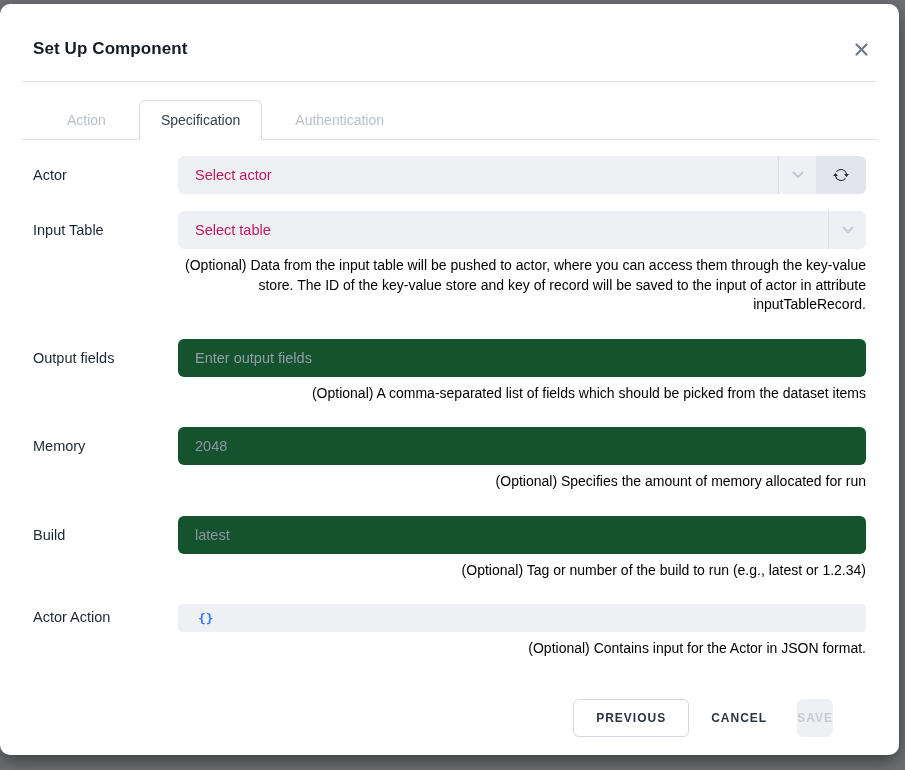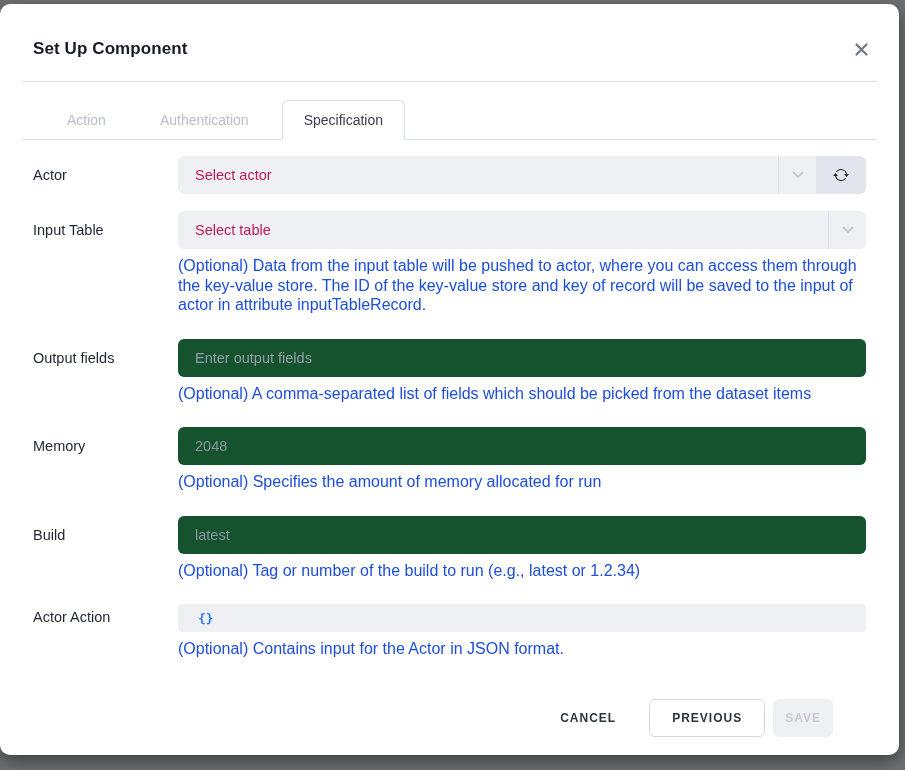--- a/index.html
+++ b/index.html
@@ -76,42 +76,42 @@
     font-family:"Liberation Sans", sans-serif;
   }
   .txt-input::placeholder { color:#959daa; opacity:1; }
   .json-input {
     width:100%; height:28px; background:#eef0f4; border-radius:4px;
     display:flex; align-items:center; padding:0 20px;
     font-family:"DejaVu Sans Mono", monospace; font-size:13px;
     font-weight:600; color:#2f7cf6; cursor:text;
   }
   .help {
-    margin-top:7px; font-size:16px; line-height:19.5px; color:#1d4ed8;
+    margin-top:7px; font-size:14px; line-height:19.5px; color:#000000;text-align:right;
   }
 
   
   .footer {
     display:flex; justify-content:flex-end; align-items:center;
     padding:16px 33px 0 0;
   }
   .btn {
     font-family:"Liberation Sans", sans-serif;
     font-size:12px; font-weight:700; letter-spacing:1px; cursor:pointer;
   }
   .btn-cancel {
     background:none; border:none; color:#2a3441; padding:11px 22px;
   }
   .btn-previous {
     background:#fff; border:1px solid #d4d9e1; border-radius:6px;
     color:#2a3441; padding:11px 22px; margin-left:11px;
   }
   .btn-save {
     background:#eef0f3; border:none; border-radius:6px;
-    color:#c6cbd5; padding:12px 12px; margin-left:8px; cursor:default;
+    color:#c6cbd5; padding:12px 0; margin-left:8px; cursor:default;
   }
   .icon-svg { display:block; }
 </style>
 </head>
 <body>
 
 <div class="modal">
 
   <div class="modal-header">
     <div class="modal-title">Set Up Component</div>
@@ -120,22 +120,22 @@
         <svg class="icon-svg" width="15" height="15" viewBox="0 0 15 15">
           <path d="M2.5 2.5 L12.5 12.5 M12.5 2.5 L2.5 12.5" stroke="currentColor" stroke-width="2.2" stroke-linecap="round"></path>
         </svg>
       </span>
     </button>
   </div>
   <div class="hdr-divider"></div>
 
   <div class="tabbar">
     <button class="tab">Action</button>
+    <button class="tab active">Specification</button>
     <button class="tab">Authentication</button>
-    <button class="tab active">Specification</button>
   </div>
 
   <div class="form">
 
     <div class="group first">
       <div class="f-label">Actor</div>
       <div class="f-control">
         <div class="select-row">
           <div class="sel with-btn">
             <span>Select actor</span>
@@ -200,19 +200,19 @@
       <div class="f-label" style="padding-top:5px;">Actor Action</div>
       <div class="f-control">
         <div class="json-input">
           <span>{}</span>
         </div>
         <div class="help">(Optional) Contains input for the Actor in JSON format.</div>
       </div>
     </div>
 
     <div class="footer">
+      <button class="btn btn-previous">PREVIOUS</button>
       <button class="btn btn-cancel">CANCEL</button>
-      <button class="btn btn-previous">PREVIOUS</button>
       <button class="btn btn-save" disabled="">SAVE</button>
     </div>
 
   </div>
 </div>
 
 </body></html>

